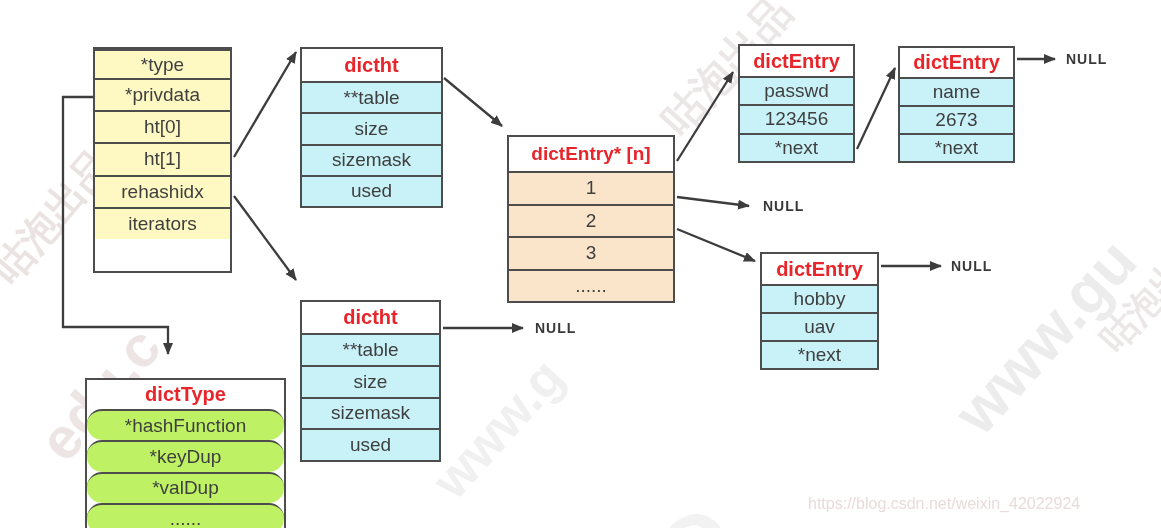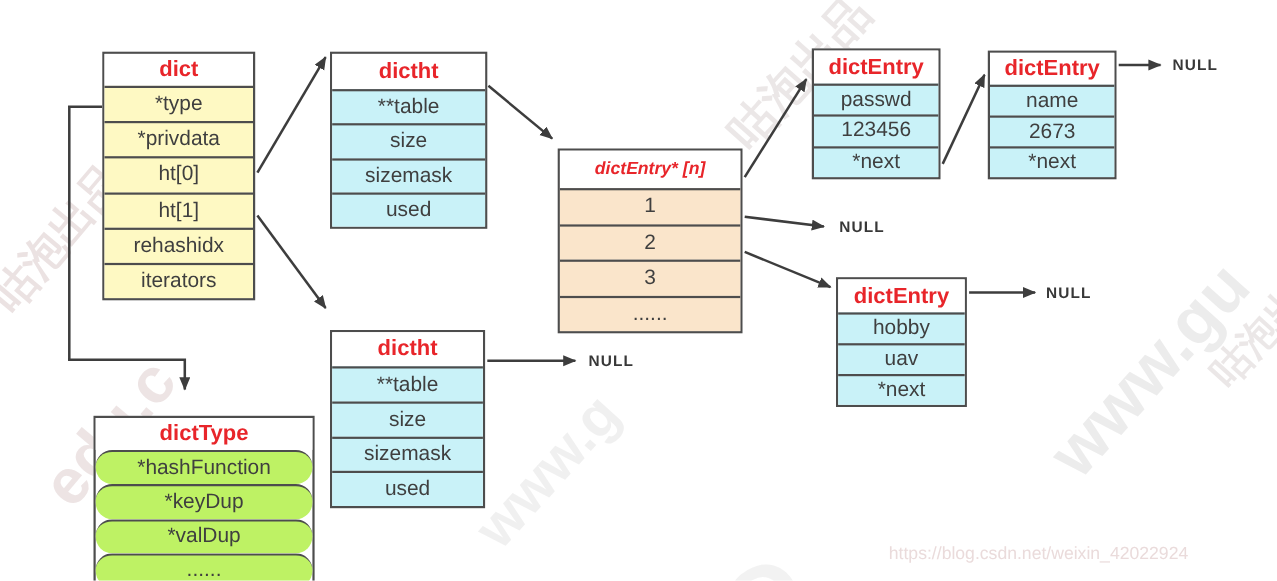--- a/index.html
+++ b/index.html
@@ -72,21 +72,20 @@
       <line x1="677" y1="197" x2="749" y2="206" marker-end="url(#ah)"></line>
       <line x1="677" y1="229" x2="755" y2="261" marker-end="url(#ah)"></line>
       <line x1="857" y1="149" x2="895" y2="68" marker-end="url(#ah)"></line>
       <line x1="1017" y1="59" x2="1055" y2="59" marker-end="url(#ah)"></line>
       <line x1="881" y1="266" x2="941" y2="266" marker-end="url(#ah)"></line>
       <line x1="443" y1="328" x2="523" y2="328" marker-end="url(#ah)"></line>
     </g>
   </svg>
 
   <div class="node green rows-6" style="left:93px;top:47px;width:139px;height:226px;--hdr:29px;">
-    <div class="hdr">dict</div>
     <div class="row">*type</div>
     <div class="row">*privdata</div>
     <div class="row">ht[0]</div>
     <div class="row">ht[1]</div>
     <div class="row">rehashidx</div>
     <div class="row">iterators</div>
   </div>
 
   <div class="node cyan rows-4" style="left:300px;top:27px;width:143px;height:161px;--hdr:32px;">
     <div class="hdr">dictht</div>
@@ -106,21 +105,21 @@
 
   <div class="node gray rows-4" style="left:85px;top:358px;width:201px;height:158px;--hdr:29px;">
     <div class="hdr">dictType</div>
     <div class="row">*hashFunction</div>
     <div class="row">*keyDup</div>
     <div class="row">*valDup</div>
     <div class="row">......</div>
   </div>
 
   <div class="node peach rows-4" style="left:507px;top:115px;width:168px;height:168px;--hdr:34px;">
-    <div class="hdr" style="font-size:16px;font-style:italic;">dictEntry* [n]</div>
+    <div class="hdr" style="font-size:19px;">dictEntry* [n]</div>
     <div class="row">1</div>
     <div class="row">2</div>
     <div class="row">3</div>
     <div class="row">......</div>
   </div>
 
   <div class="node cyan rows-3" style="left:738px;top:44px;width:117px;height:119px;--hdr:30px;">
     <div class="hdr">dictEntry</div>
     <div class="row">passwd</div>
     <div class="row">123456</div>

